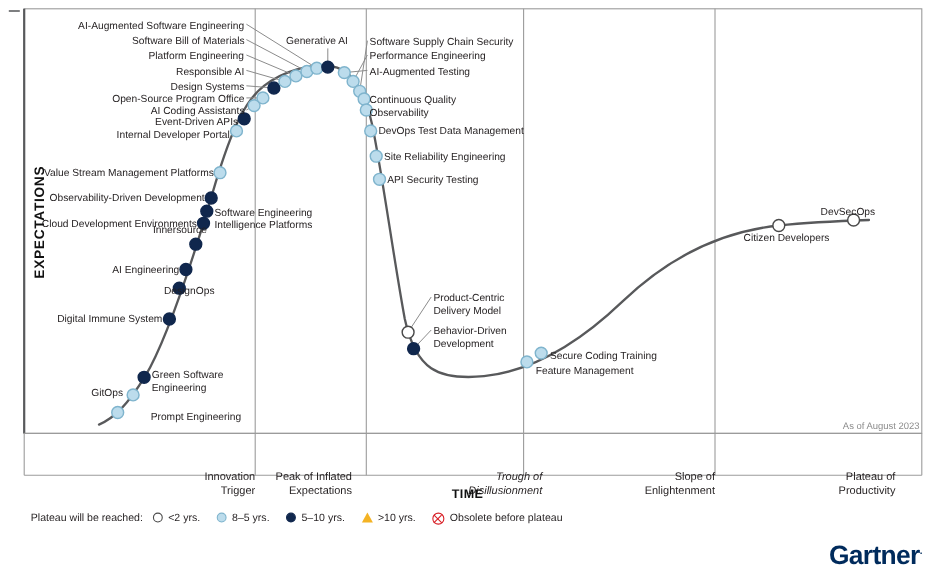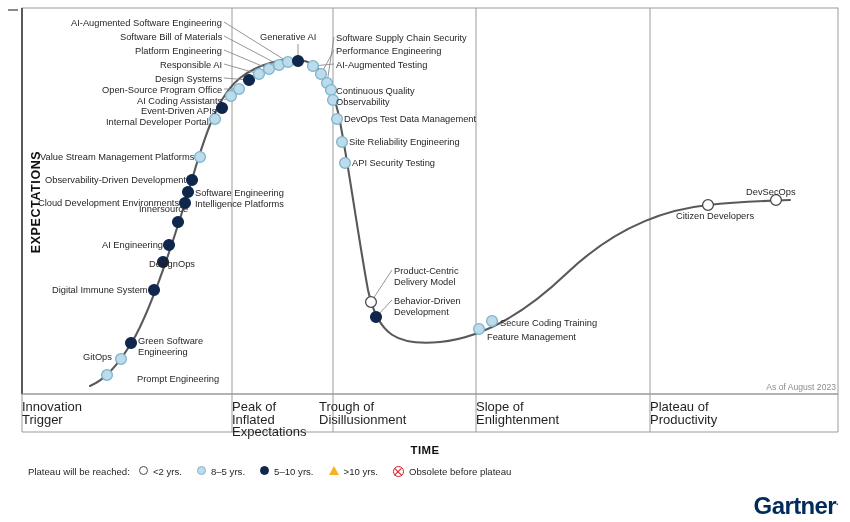--- a/index.html
+++ b/index.html
@@ -8,21 +8,21 @@
   svg#hype{position:absolute;left:0;top:0;width:850px;height:522px;}
   .lbl{position:absolute;font-size:9.3px;line-height:11px;color:#231f20;white-space:nowrap;}
   .lbl.r{text-align:right;}
   .lbl.l{text-align:left;}
   .lbl.c{text-align:center;}
   #yaxis-label{
     position:absolute;left:-24px;top:195px;width:120px;
     transform:rotate(-90deg);transform-origin:center center;
     font-size:12.5px;font-weight:bold;letter-spacing:.6px;text-align:center;color:#111;
   }
-  .phase{position:absolute;font-size:13px;line-height:12.5px;text-align:left;color:#231f20;}
+  .phase{position:absolute;font-size:10px;line-height:12.5px;text-align:right;color:#231f20;margin-top:27px;}
   #time-label{position:absolute;left:0;top:444px;width:850px;text-align:center;font-size:11.4px;font-weight:bold;letter-spacing:.4px;color:#111;}
   #asof{position:absolute;right:14px;top:382px;font-size:8.6px;color:#8d8d8d;}
   #legend{position:absolute;left:28px;top:466px;display:flex;align-items:center;font-size:9.6px;color:#231f20;white-space:nowrap;}
   #legend .lead{font-weight:normal;margin-right:9px;}
   .lg-item{display:flex;margin-right:15px;}
   .lg-item .txt{margin-left:5px;}
   .mk{width:9px;height:9px;border-radius:50%;display:inline-block;box-sizing:border-box;}
   .mk.hollow{background:#ffffff;border:1.2px solid #4a4a4a;}
   .mk.light{background:#bcdcec;border:1.2px solid #7fb4cd;}
   .mk.dark{background:#10274d;border:1.2px solid #10274d;}
@@ -174,21 +174,21 @@
 
   <div id="phase-labels">
       <div class="phase" style="left: 22px; width: 210px; top: 401px;">
         <div>Innovation</div>
         <div>Trigger</div>
       </div>
       <div class="phase" style="left: 232px; width: 88px; top: 401px;">
         <div>Peak of Inflated</div>
         <div>Expectations</div>
       </div>
-      <div class="phase" style="left: 319px; width: 143px; top: 401px;">
+      <div class="phase" style="left: 350px; width: 143px; top: 401px; font-style: italic;">
         <div>Trough of</div>
         <div>Disillusionment</div>
       </div>
       <div class="phase" style="left: 476px; width: 174px; top: 401px;">
         <div>Slope of</div>
         <div>Enlightenment</div>
       </div>
       <div class="phase" style="left: 650px; width: 164px; top: 401px;">
         <div>Plateau of</div>
         <div>Productivity</div>

